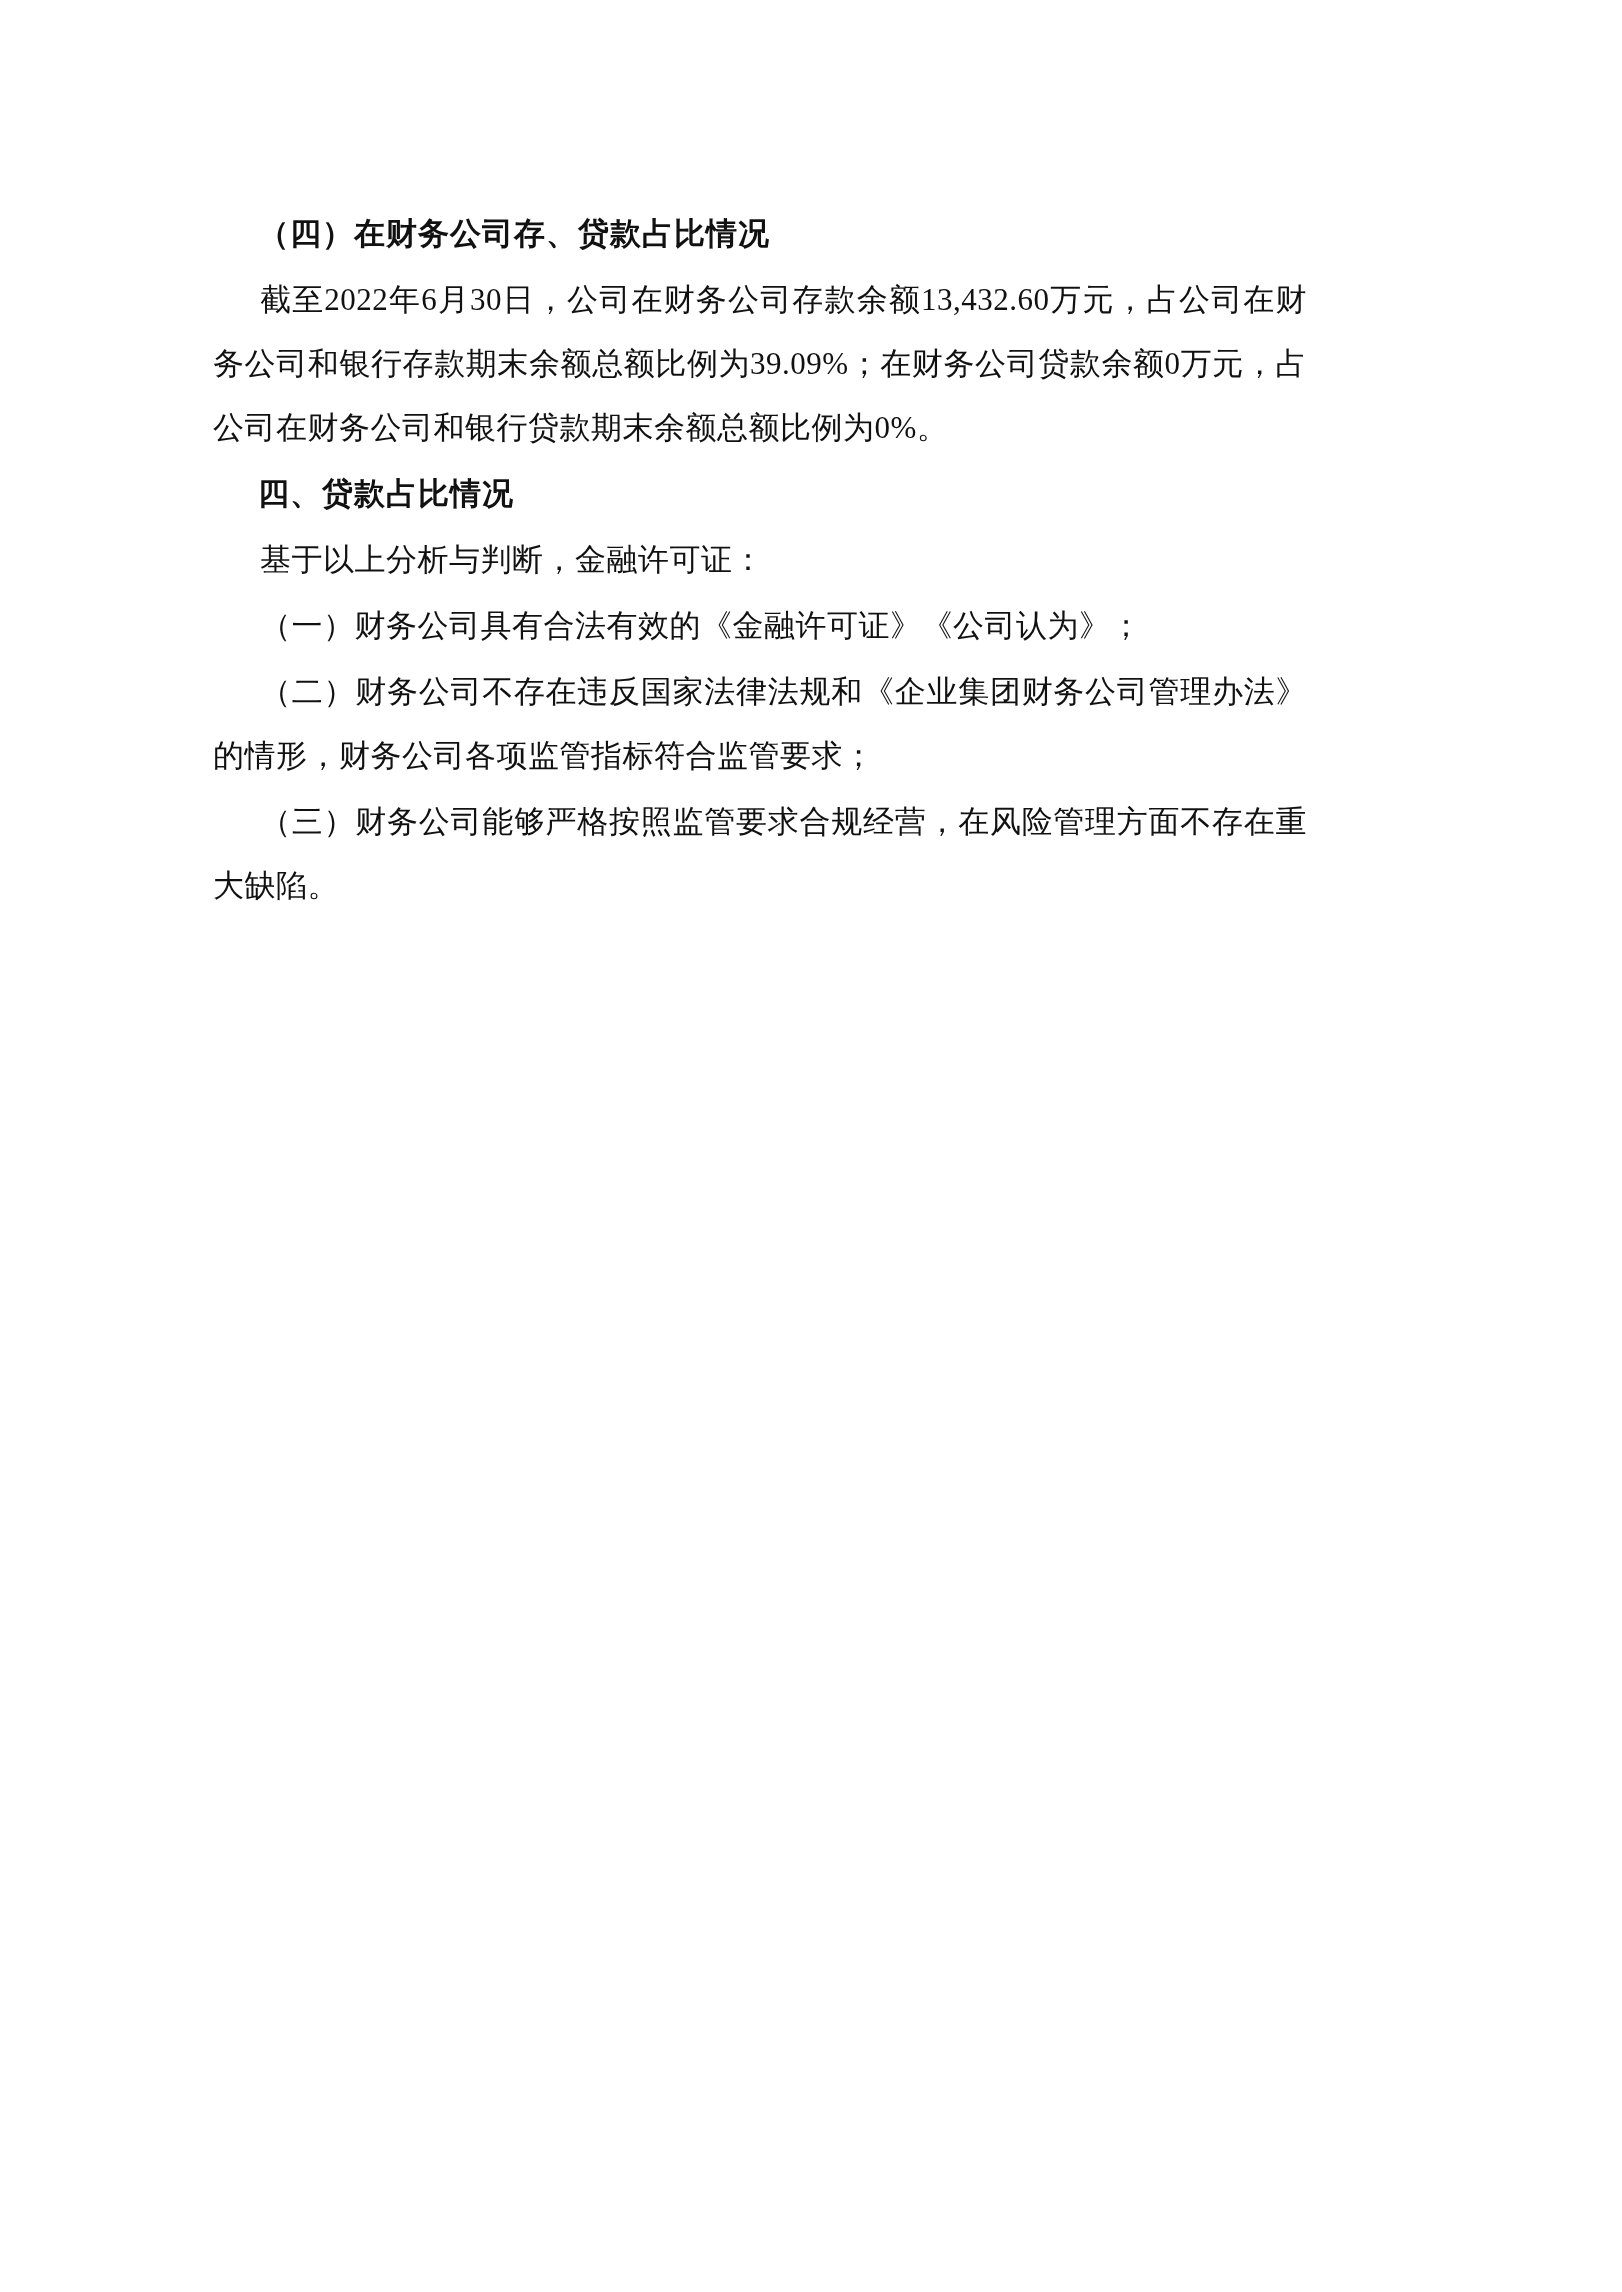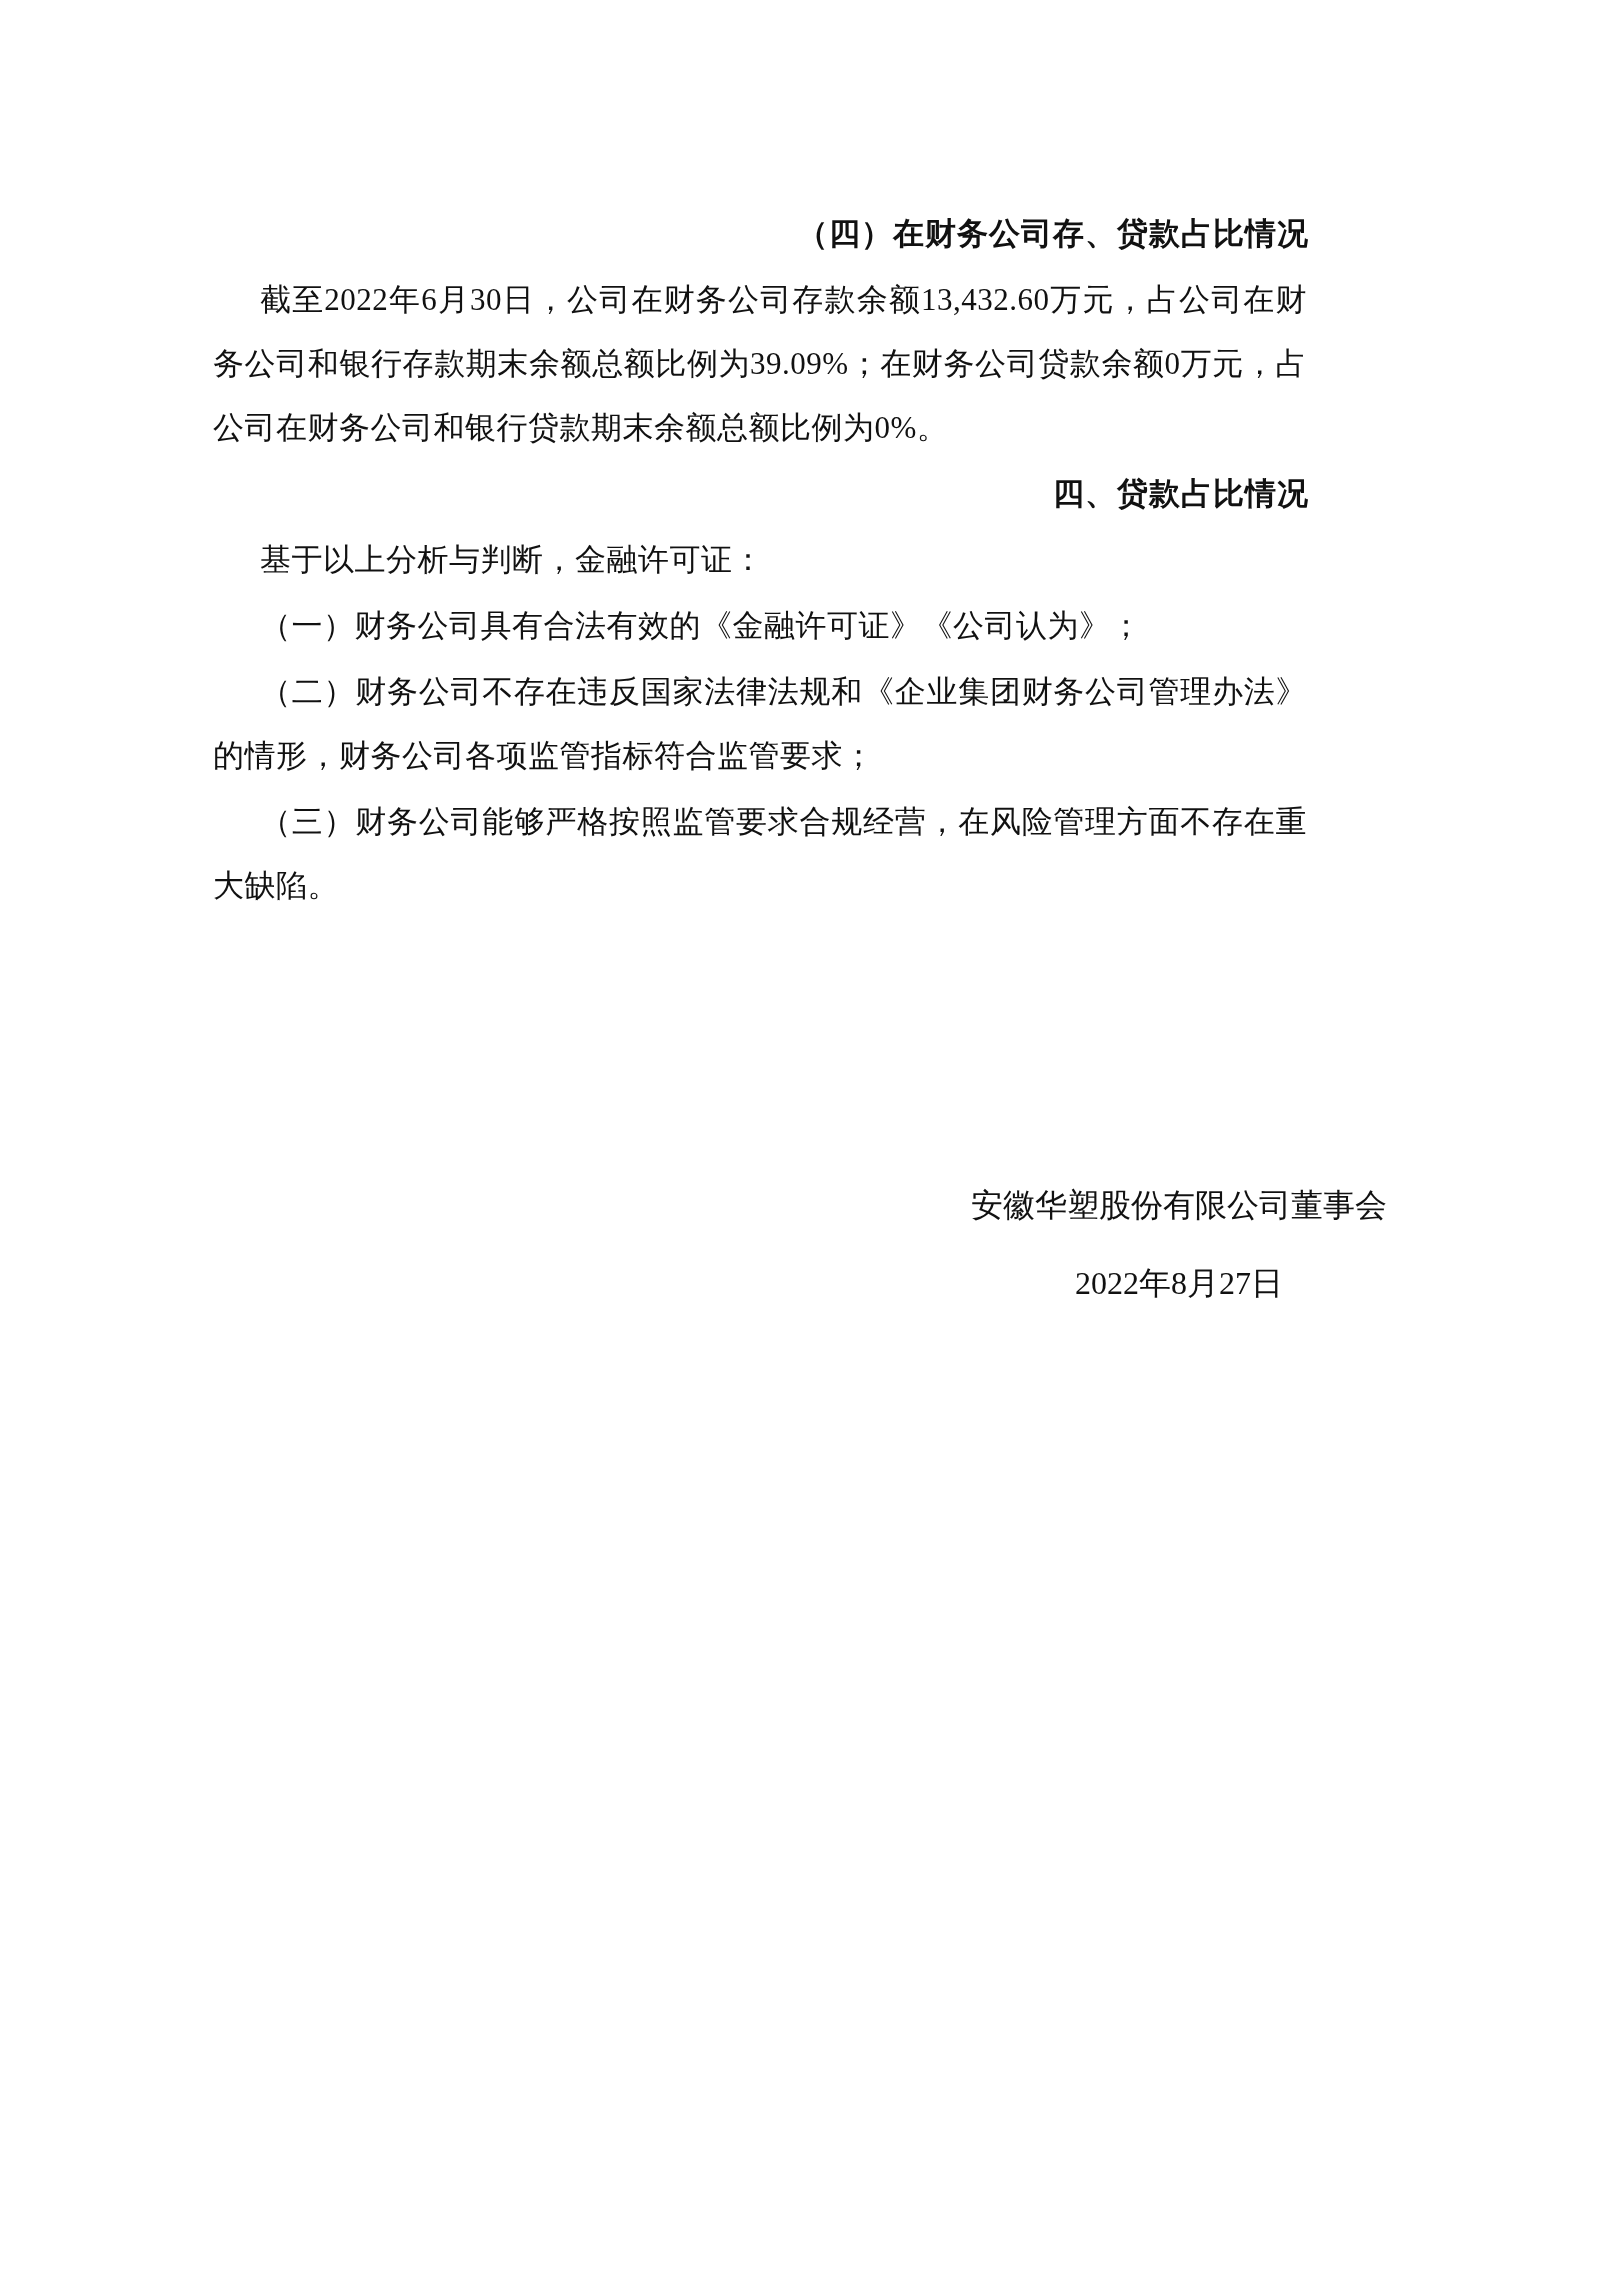--- a/index.html
+++ b/index.html
@@ -23,21 +23,20 @@
     width: 1098px;
   }
   .heading {
     margin: 0;
     font-size: 31px;
     line-height: 64px;
     font-weight: 700;
     text-indent: 47px;
     letter-spacing: 1px;
     white-space: nowrap;
-    text-align: right;
   }
   .para {
     margin: 2px;
     font-size: 31px;
     line-height: 64px;
     text-align: justify;
     text-indent: 47px;
     letter-spacing: 0.5px;
   }
   .signature-block {
@@ -63,18 +62,14 @@
   <div class="content">
     <h2 class="heading">（四）在财务公司存、贷款占比情况</h2>
     <p class="para">截至2022年6月30日，公司在财务公司存款余额13,432.60万元，占公司在财务公司和银行存款期末余额总额比例为39.09%；在财务公司贷款余额0万元，占公司在财务公司和银行贷款期末余额总额比例为0%。</p>
     <h2 class="heading">四、贷款占比情况</h2>
     <p class="para">基于以上分析与判断，金融许可证：</p>
     <p class="para">（一）财务公司具有合法有效的《金融许可证》《公司认为》；</p>
     <p class="para">（二）财务公司不存在违反国家法律法规和《企业集团财务公司管理办法》的情形，财务公司各项监管指标符合监管要求；</p>
     <p class="para">（三）财务公司能够严格按照监管要求合规经营，在风险管理方面不存在重大缺陷。</p>
   </div>
 
-  <div class="signature-block">
-    <span class="signature-line">安徽华塑股份有限公司董事会</span>
-    <span class="date-line">2022年8月27日</span>
-  </div>
 </div>
 
 
 </body></html>

